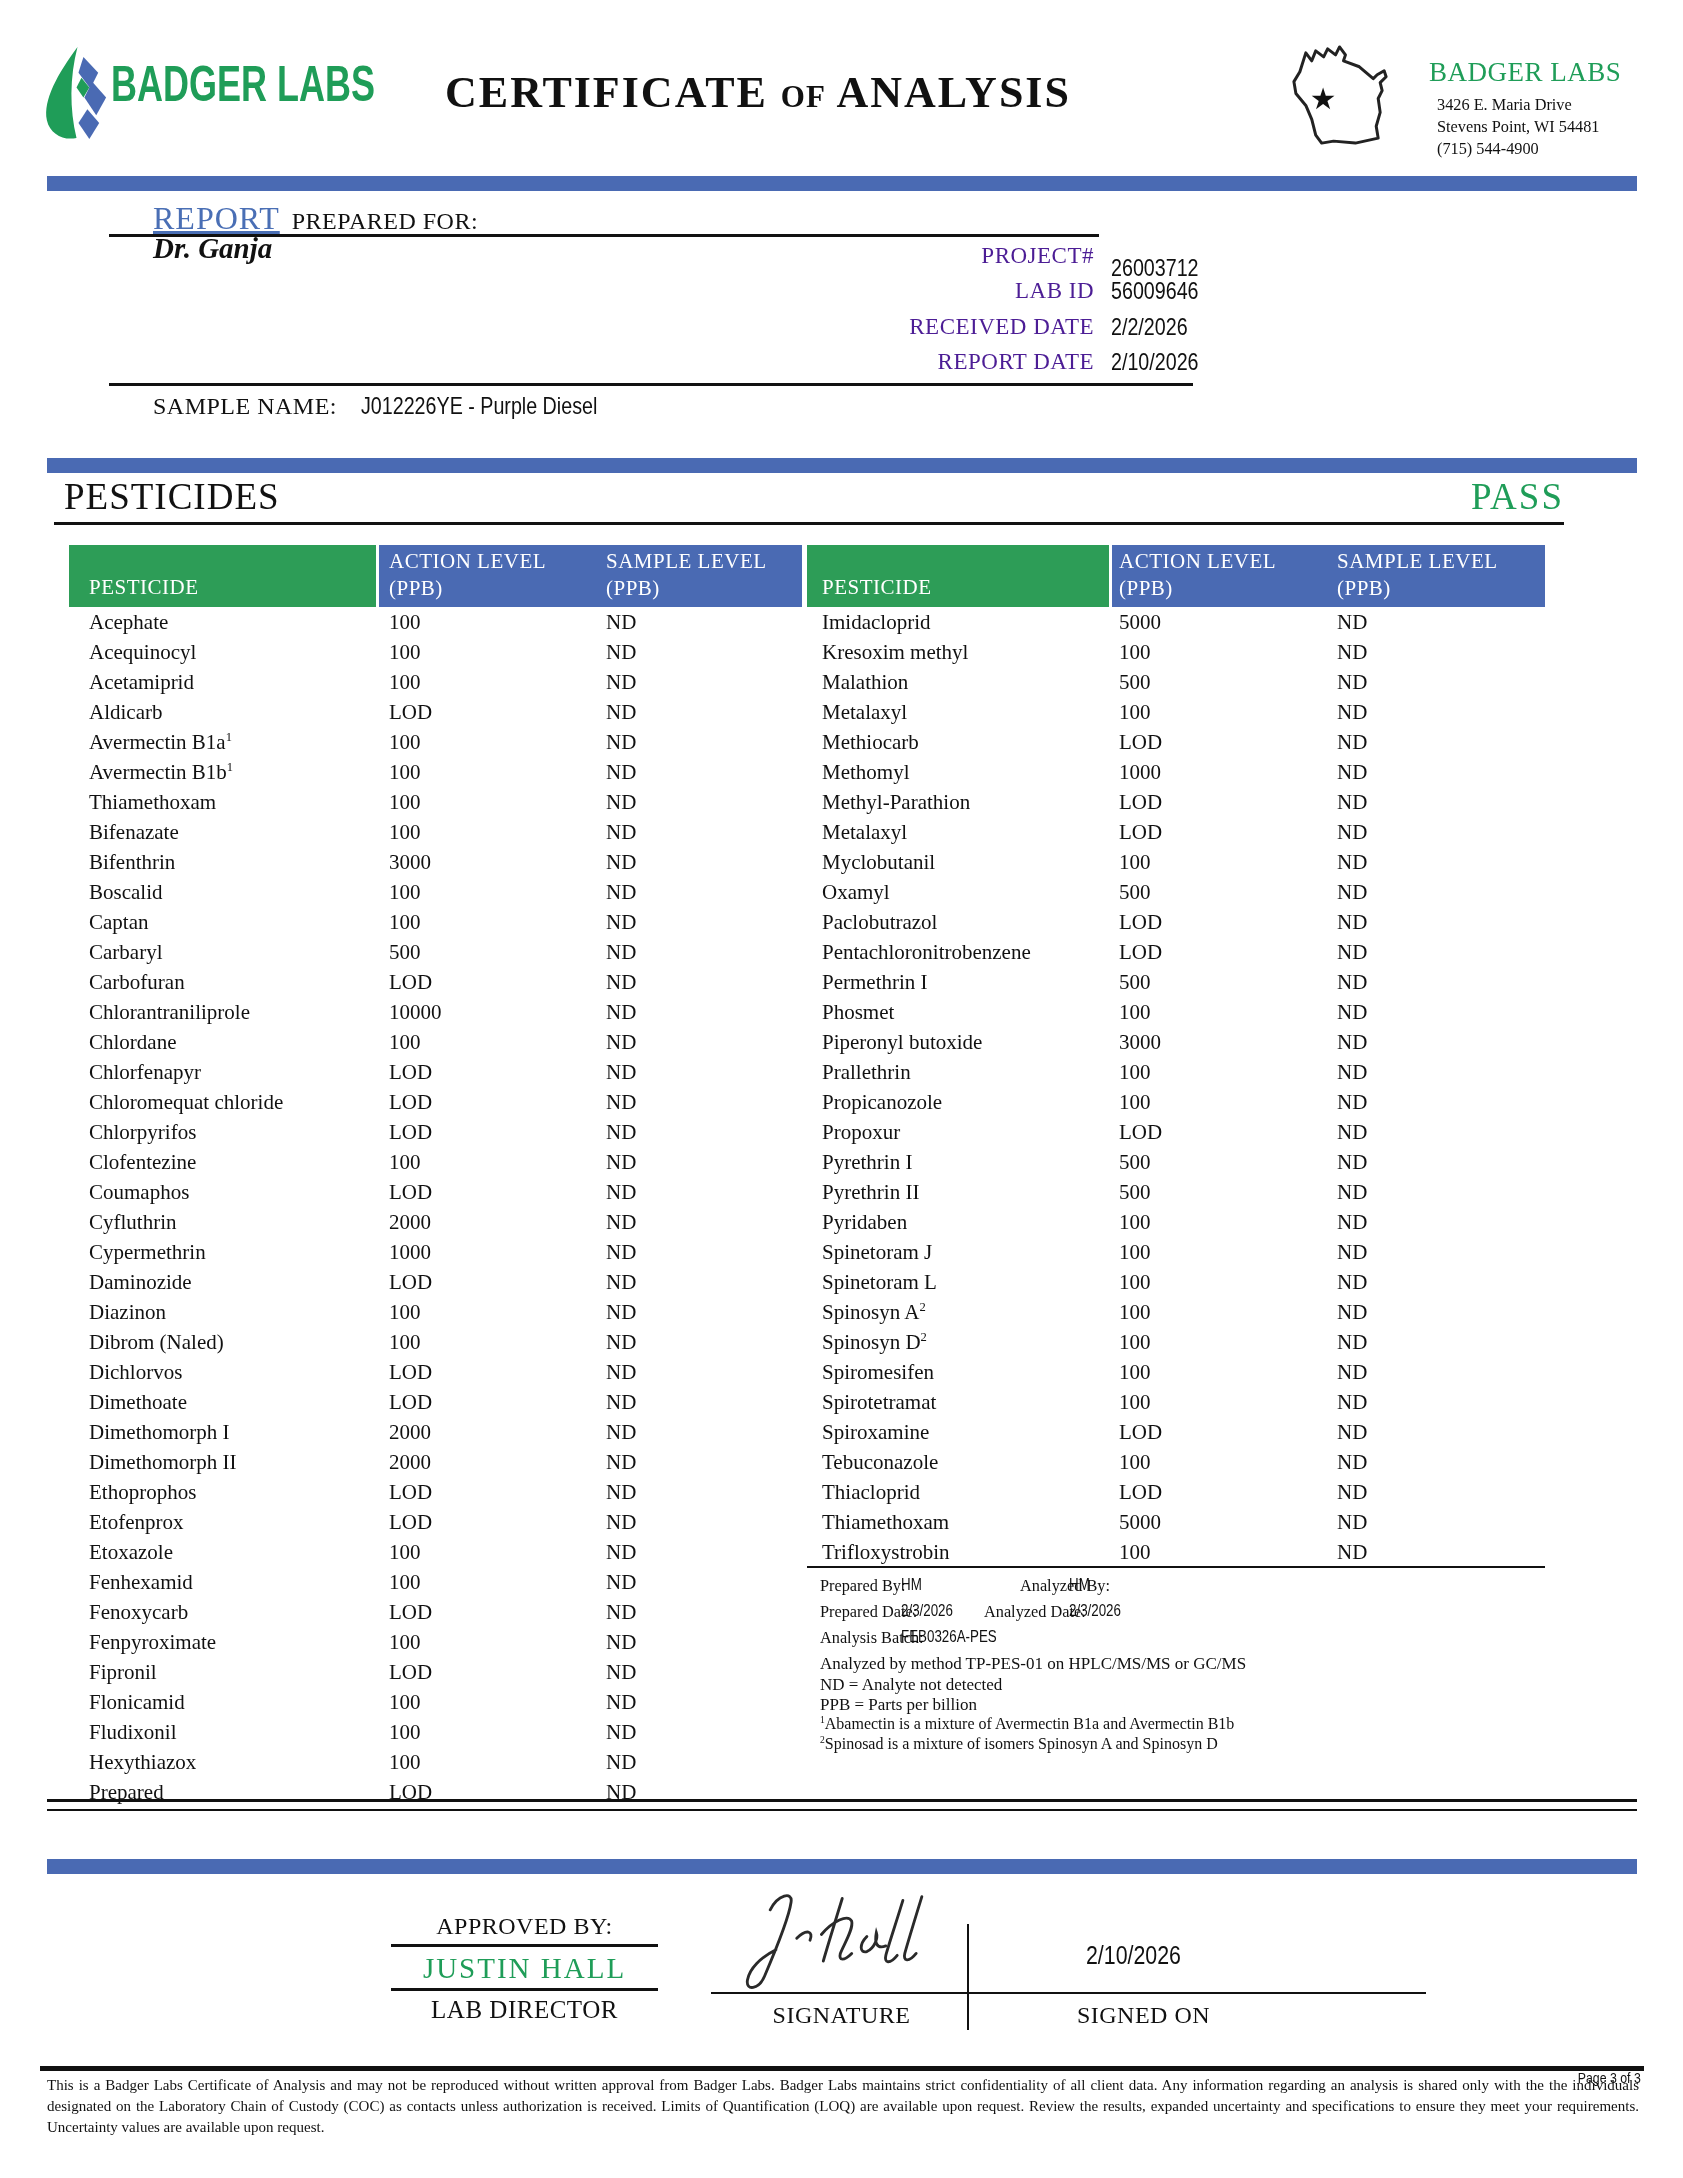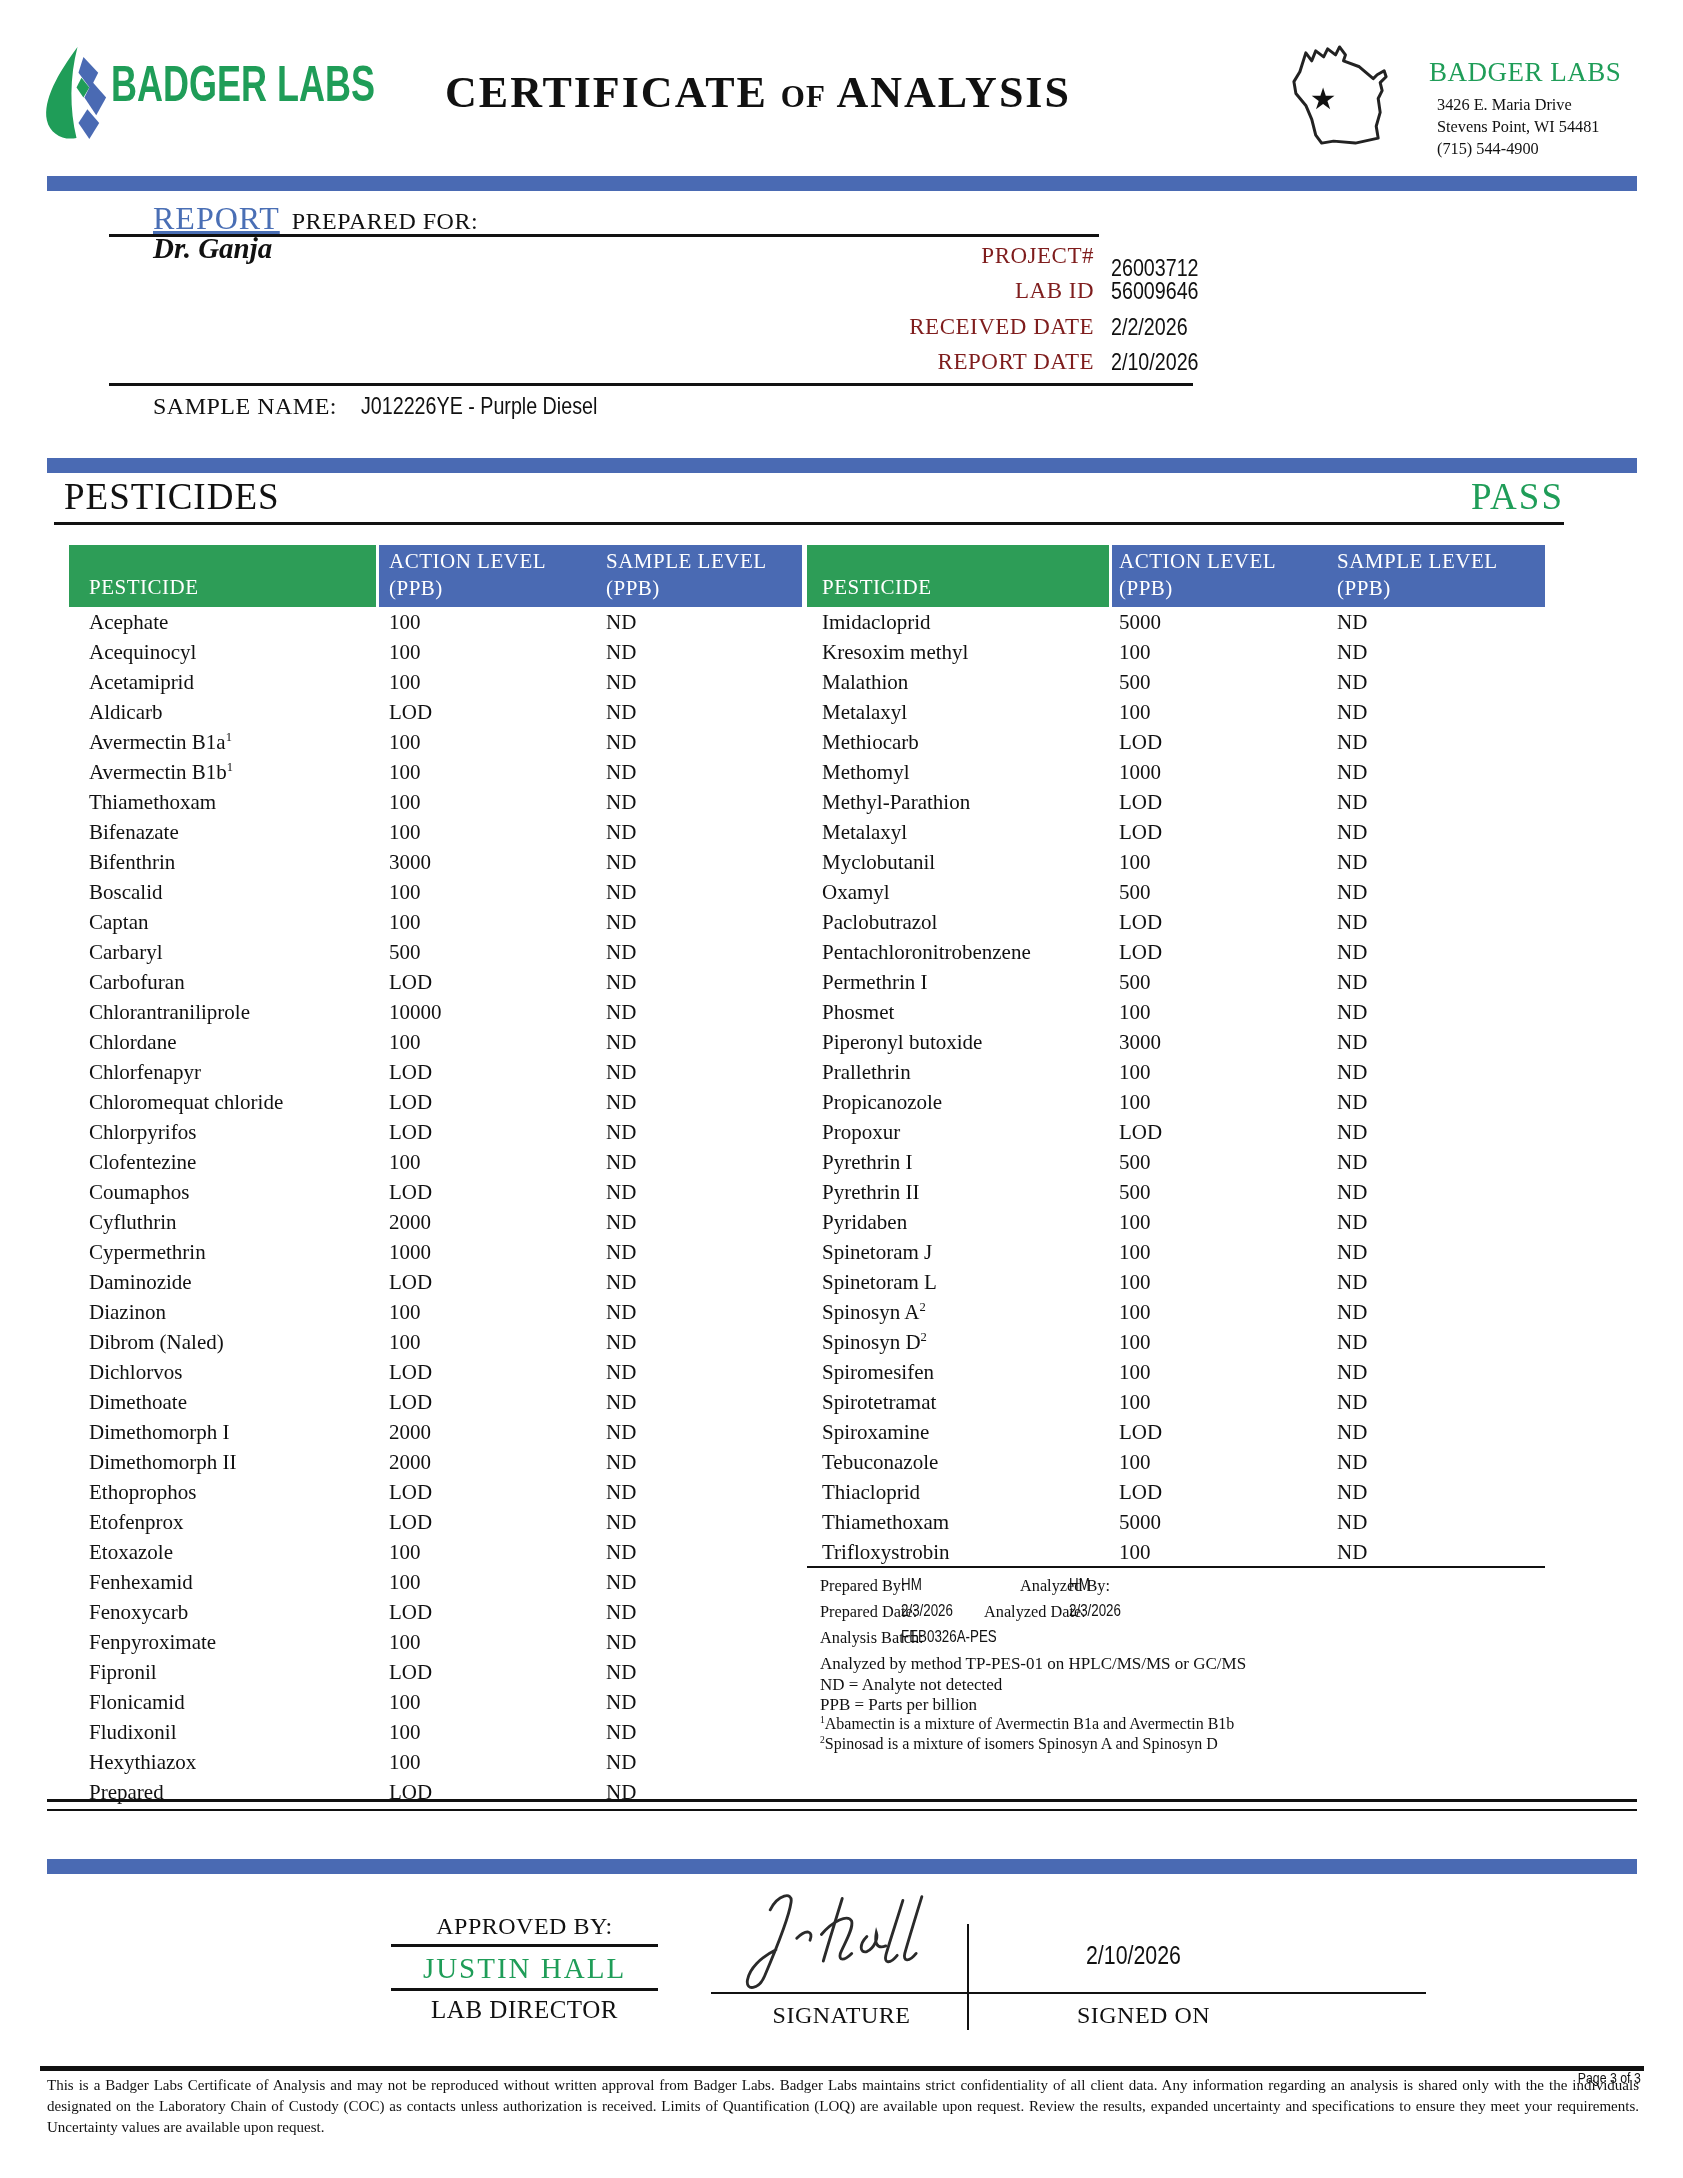--- a/index.html
+++ b/index.html
@@ -20,21 +20,21 @@
   .lab-name{left:1429px;top:57px;font-size:27px;color:#1f9d58;letter-spacing:0.5px;}
   .addr{left:1437px;font-size:16.3px;line-height:16px;}
   
   .bar{left:47px;width:1590px;height:15px;background:#4a6ab3;}
   .rule{background:#111;}
   
   .report-heading{left:153px;top:200px;white-space:nowrap;}
   .report-word{font-size:32px;color:#4a6fb5;text-decoration:underline;letter-spacing:1px;}
   .prepared-word{font-size:24px;letter-spacing:0.5px;margin-left:12px;}
   .client{left:153px;top:232px;font-size:29px;font-weight:bold;font-style:italic;}
-  .f-label{left:693px;width:401px;text-align:right;font-size:23px;color:#7f1d1d;letter-spacing:0.5px;}
+  .f-label{left:693px;width:401px;text-align:right;font-size:23px;color:#4c1d95;letter-spacing:0.5px;}
   .f-value{left:1111px;font-size:24px;}
   .sample-label{left:153px;top:393px;font-size:24px;letter-spacing:0.5px;}
   .sample-value{left:361px;top:392px;font-size:24px;}
   
   .pest-title{left:64px;top:475px;font-size:37px;letter-spacing:1px;}
   .pass{left:1406px;top:475px;width:158px;text-align:right;font-size:37px;color:#1f9d58;letter-spacing:2px;}
   
   .tbl{top:545px;}
   .tbl *{box-sizing:border-box;}
   .thead{display:flex;height:62px;color:#fff;font-size:21px;letter-spacing:0.5px;}

